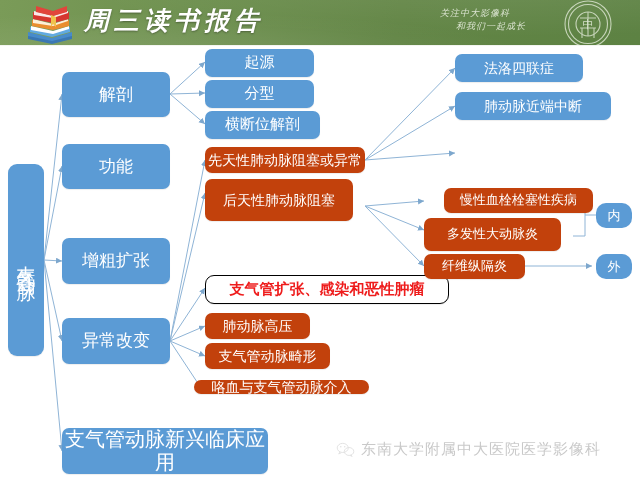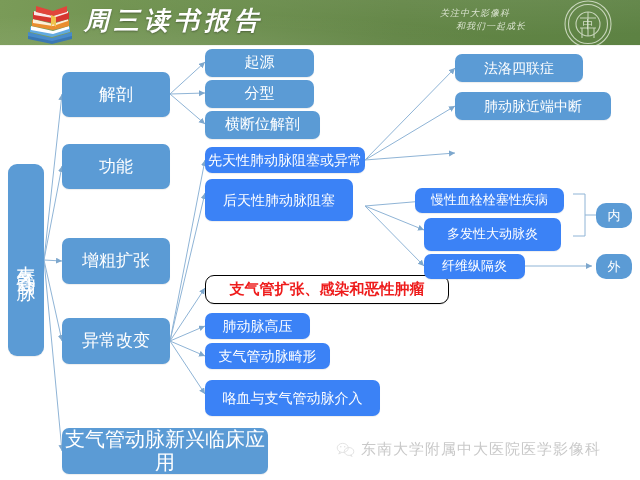--- a/index.html
+++ b/index.html
@@ -50,21 +50,21 @@
 
   
   .node{
     position:absolute;box-sizing:border-box;
     background:#5b9bd5;border-radius:7px;
     color:#ffffff;display:flex;align-items:center;justify-content:center;
     text-align:center;line-height:1.15;
     font-family:"DejaVu Sans","Liberation Sans",sans-serif;
     box-shadow:0 1px 1px rgba(0,0,0,.07);
   }
-  .node.lite{background:#3b82f6;}
+  .node.lite{background:#c2410c;}
   .node.vert{
     writing-mode:vertical-rl;letter-spacing:4px;
     border-radius:9px;
   }
   .node.red{
     background:#ffffff;border:1px solid #000000;border-radius:9px;
     color:#ee1c1c;font-weight:700;
   }
   .tag{
     position:absolute;background:#5b9bd5;border-radius:10px;color:#fff;
@@ -202,32 +202,32 @@
 
     <div class="node red" style="left:205px;top:229px;width:244px;height:29px;font-size:15px;">
       <span>支气管扩张、感染和恶性肿瘤</span>
     </div>
     <div class="node lite" style="left:205px;top:267px;width:105px;height:26px;font-size:14px;">
       <span>肺动脉高压</span>
     </div>
     <div class="node lite" style="left:205px;top:297px;width:125px;height:26px;font-size:14px;">
       <span>支气管动脉畸形</span>
     </div>
-    <div class="node lite" style="left:205px;top:334px;width:175px;height:36px;font-size:14px;align-items:center;">
+    <div class="node lite" style="left:194px;top:334px;width:175px;height:14px;font-size:14px;align-items:center;">
       <span>咯血与支气管动脉介入</span>
     </div>
 
     <div class="node" style="left:455px;top:8px;width:128px;height:28px;font-size:14px;">
       <span>法洛四联症</span>
     </div>
     <div class="node" style="left:455px;top:46px;width:156px;height:28px;font-size:14px;">
       <span>肺动脉近端中断</span>
     </div>
 
-    <div class="node lite" style="left:415px;top:142px;width:149px;height:25px;font-size:13px;">
+    <div class="node lite" style="left:444px;top:142px;width:149px;height:25px;font-size:13px;">
       <span>慢性血栓栓塞性疾病</span>
     </div>
     <div class="node lite" style="left:424px;top:172px;width:137px;height:33px;font-size:13px;">
       <span>多发性大动脉炎</span>
     </div>
     <div class="node lite" style="left:424px;top:208px;width:101px;height:25px;font-size:13px;">
       <span>纤维纵隔炎</span>
     </div>
 
     <div class="tag" style="left:596px;top:157px;width:36px;height:25px;">

